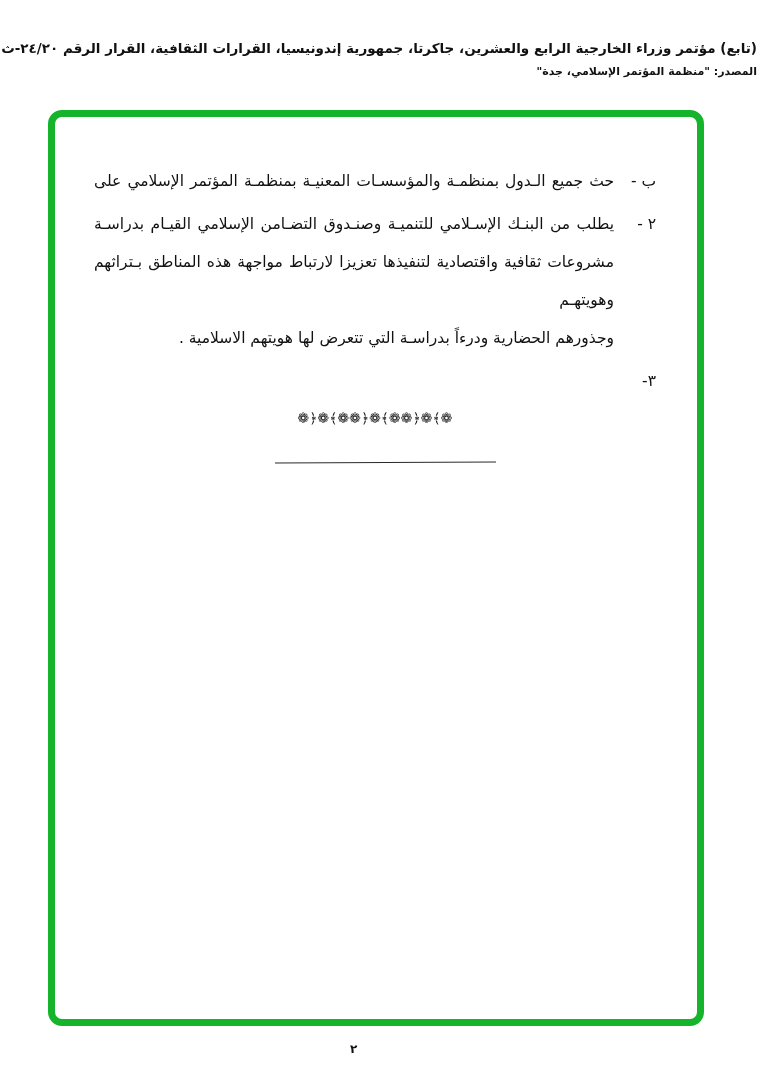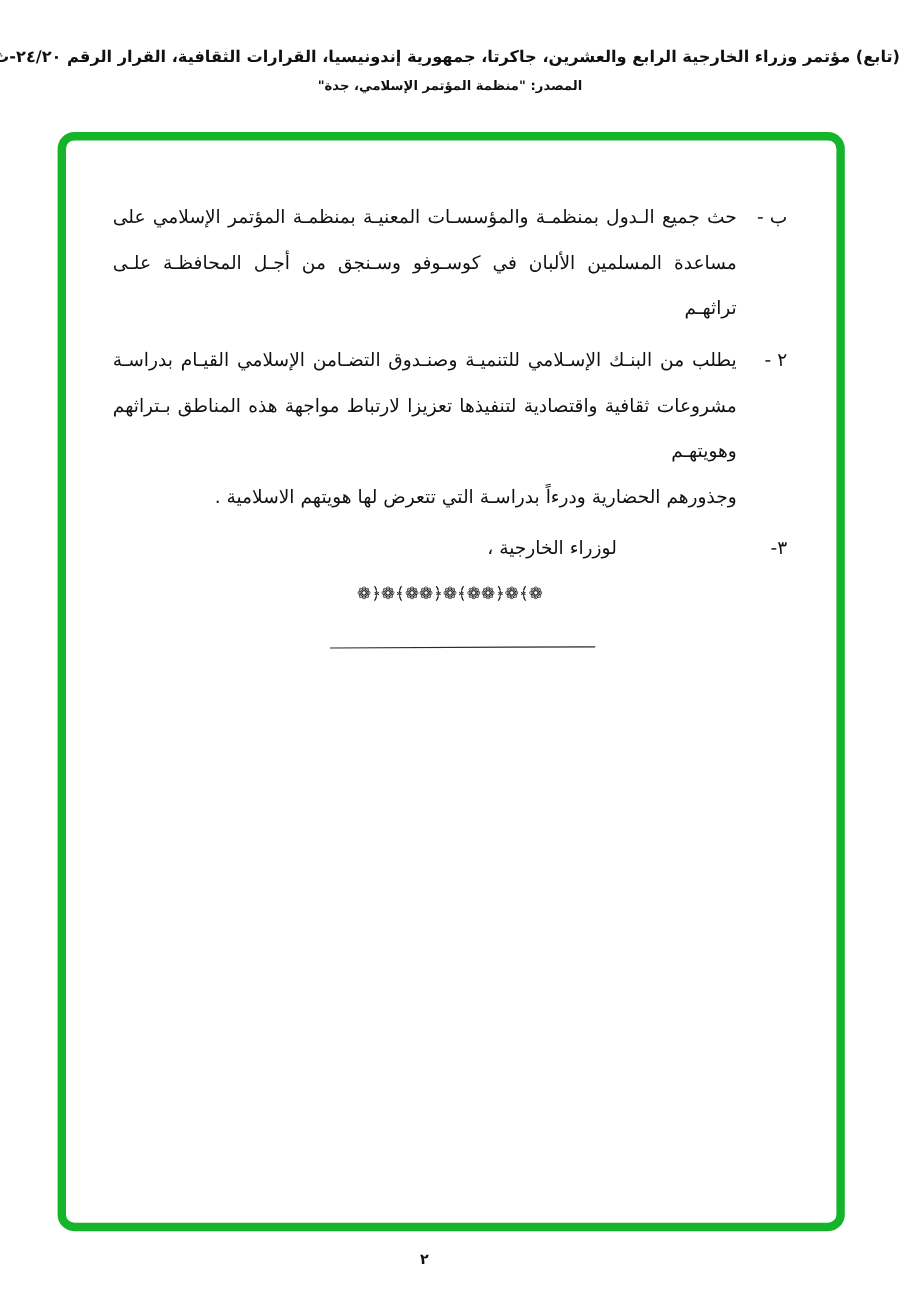--- a/index.html
+++ b/index.html
@@ -2,21 +2,21 @@
 <html lang="ar" dir="rtl"><head>
 <meta charset="utf-8">
 <style>
   html,body{margin:0;padding:0;}
   body{
     width:758px;height:1078px;position:relative;background:#ffffff;
     font-family:"DejaVu Sans", sans-serif;direction:rtl;color:#111;
     overflow:hidden;
   }
   
-  .header{position:absolute;top:40px;left:0;right:8px;text-align:center;}
+  .header{position:absolute;top:40px;left:0;right:1px;}
   .h1{font-size:13.5px;font-weight:bold;white-space:nowrap;letter-spacing:0.2px;}
   .h2{font-size:11px;font-weight:bold;margin-top:9px;}
   
   .frame{
     position:absolute;left:48px;top:110px;width:656px;height:916px;
     border:7px solid #15b42b;border-radius:14px;box-sizing:border-box;
     background:transparent;
   }
   
   .content{position:absolute;top:162px;right:102px;width:562px;}
@@ -51,37 +51,35 @@
 </div>
 
 <div class="frame" style="border-color: rgb(21, 180, 43);"></div>
 
 <div class="content">
 
   <div class="item">
     <div class="marker">ب -</div>
     <div class="itembody">
       <div class="tline jfull"><span class="lead">حث</span><span> جميع الـدول بمنظمـة والمؤسسـات المعنيـة بمنظمـة المؤتمر الإسلامي على</span></div>
-      <div class="tline jfull">مساعدة المسلمين الألبان في كوسـوفو وسـنجق من أجـل المحافظـة علـى تراثهـم</div>
     </div>
   </div>
 
   <div class="item">
     <div class="marker">٢ -</div>
     <div class="itembody">
       <div class="tline jfull"><span class="lead">يطلب</span><span> من البنـك الإسـلامي للتنميـة وصنـدوق التضـامن الإسلامي القيـام بدراسـة</span></div>
       <div class="tline jfull">مشروعات ثقافية واقتصادية لتنفيذها تعزيزا لارتباط مواجهة هذه المناطق بـتراثهم وهويتهـم</div>
       <div class="tline jlast">وجذورهم الحضارية ودرءاً بدراسـة التي تتعرض لها هويتهم الاسلامية .</div>
     </div>
   </div>
 
   <div class="item">
     <div class="marker">٣-</div>
     <div class="itembody">
-      <div class="tline jlast ind">لوزراء الخارجية ،</div>
     </div>
   </div>
 
   <div class="ornament">❁﴾❁﴿❁❁﴾❁﴿❁❁﴾❁﴿❁</div>
 
   <div class="divider"></div>
 
 </div>
 
 <div class="pagenum">٢</div>

